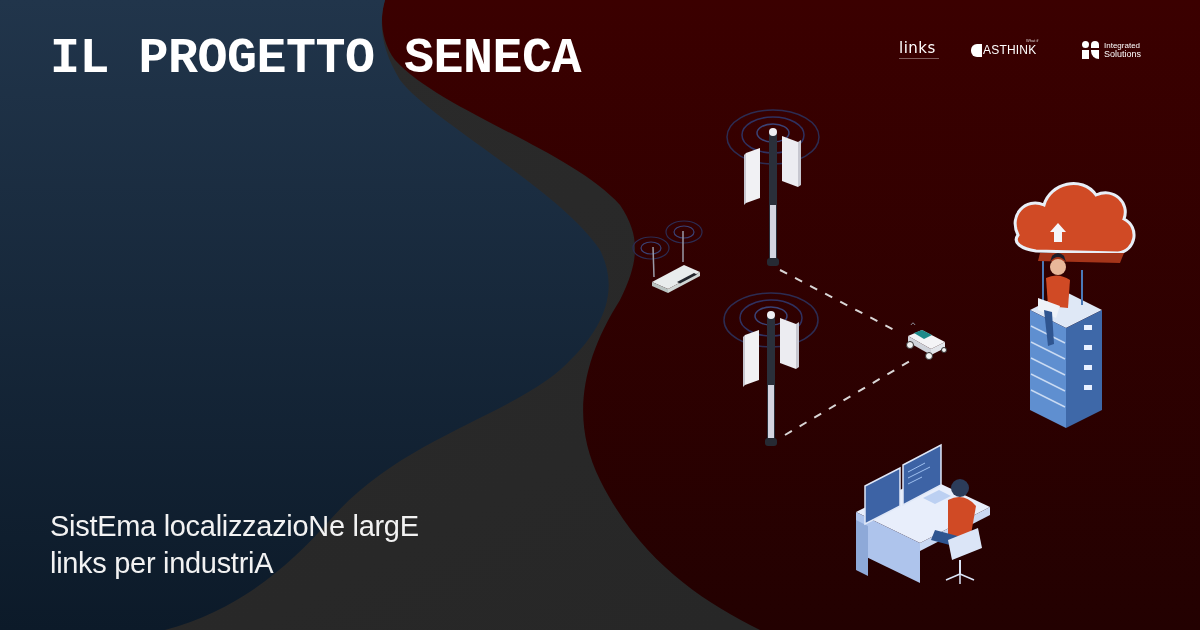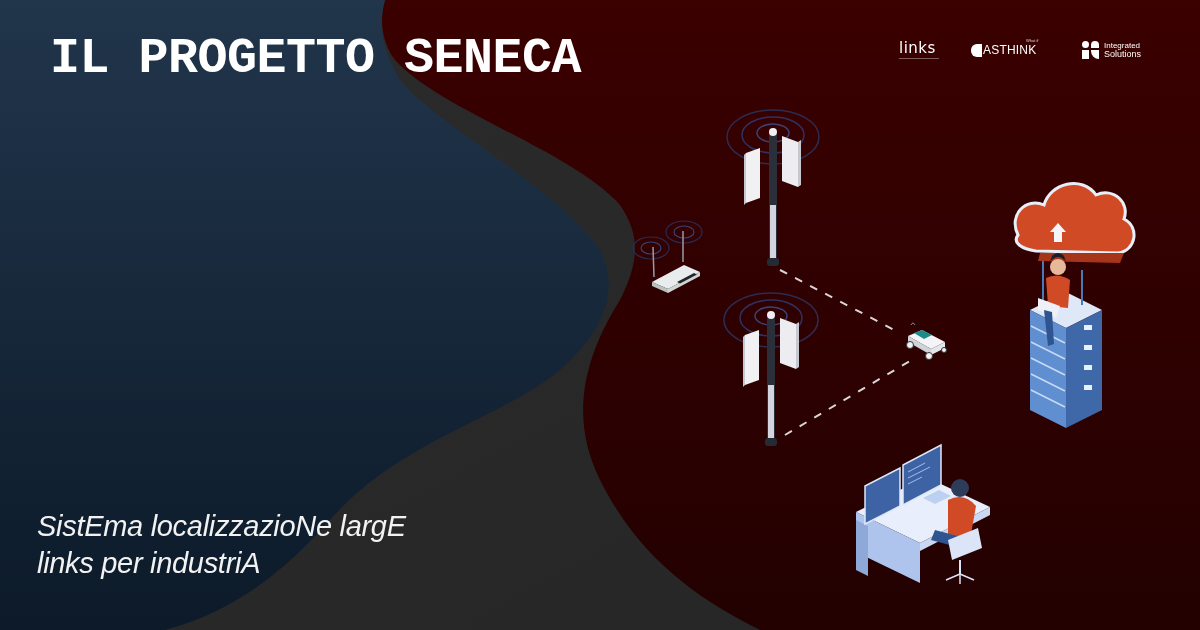--- a/index.html
+++ b/index.html
@@ -5,22 +5,22 @@
   * { margin: 0; padding: 0; box-sizing: border-box; }
   html, body { width: 1200px; height: 630px; overflow: hidden; background: #2a2a2a; }
   .canvas { position: relative; width: 1200px; height: 630px; overflow: hidden;
     font-family: "Liberation Sans", "DejaVu Sans", sans-serif; }
   .bg-svg { position: absolute; left: 0; top: 0; width: 1200px; height: 630px; }
 
   .title { position: absolute; left: 50px; top: 34px; color: #ffffff;
     font-family: Liberation Mono, monospace; font-weight: 700;
     font-size: 50px; letter-spacing: -0.5px; line-height: 1; white-space: nowrap; }
 
-  .subtitle { position: absolute; left: 37px; top: 508px; color: #f2f2f2;
-    font-family: "Liberation Sans", "DejaVu Sans", sans-serif; font-style: italic;
+  .subtitle { position: absolute; left: 50px; top: 508px; color: #f2f2f2;
+    font-family: "Liberation Sans", "DejaVu Sans", sans-serif; 
     font-weight: 400; font-size: 29px; line-height: 37px; letter-spacing: -0.3px; }
   .subtitle span { display: block; white-space: nowrap; }
 
   .logos { position: absolute; top: 40px; left: 895px; width: 260px; height: 28px; }
   .logo { position: absolute; top: 0; color: #fff; }
   .logo-links { left: 4px; }
   .logo-links .word { font-family: "DejaVu Sans", sans-serif; font-size: 15px; font-weight: 400; letter-spacing: 0.5px; display: block; line-height: 16px; }
   .logo-links .tag { font-size: 3px; letter-spacing: 0.2px; display: block; opacity: 0.8; height: 4px; width: 40px; border-top: 1px solid rgba(255,255,255,0.45); margin-top: 2px; }
   .logo-fasthink { left: 76px; top: 3px; display: flex; align-items: center; }
   .logo-fasthink .mark { width: 11px; height: 13px; border-radius: 6px 0 0 6px; background: #fff; display: inline-block; margin-right: 1px; }

